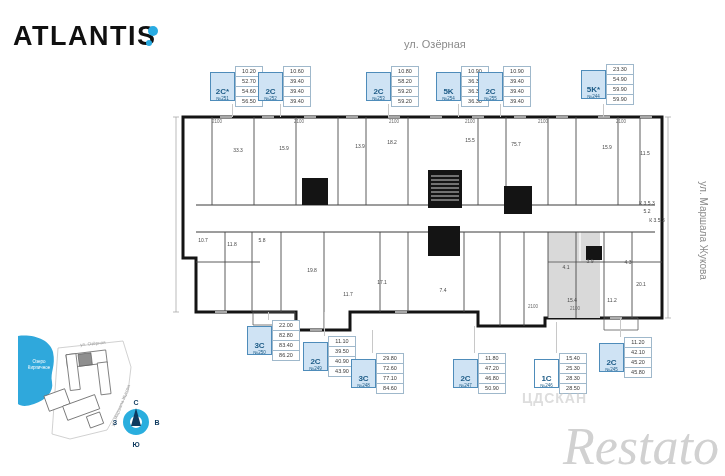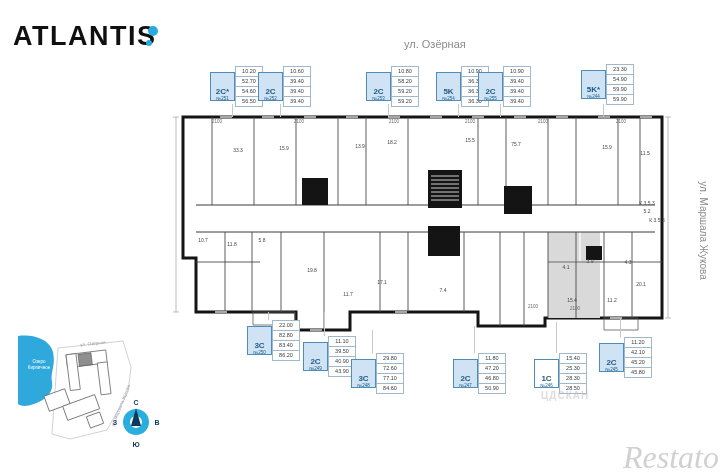--- a/index.html
+++ b/index.html
@@ -29,22 +29,22 @@
        font-size:5.5px;line-height:9px;text-align:center;color:#3c3c3c;}
   .val:first-child{margin-top:0;}
   
   .room-label{position:absolute;font-size:5px;color:#4a4a4a;white-space:nowrap;transform:translate(-50%,-50%);}
   .dim-label{position:absolute;font-size:4.5px;color:#6a6a6a;white-space:nowrap;transform:translate(-50%,-50%);}
   .leader{position:absolute;width:1px;background:#c8c8c8;}
   
   .lake-label{left:22px;top:359px;width:34px;text-align:center;font-size:4.5px;line-height:5.5px;color:#ffffff;}
   
   .wm-main{right:6px;bottom:0px;font-family:"Liberation Serif",serif;font-style:italic;
-           font-size:32px;color:#c9c9c9;opacity:.85;}
-  .wm-small{left:541px;top:390px;font-size:10px;font-weight:bold;letter-spacing:1px;
+           font-size:52px;color:#c9c9c9;opacity:.85;}
+  .wm-small{left:522px;top:390px;font-size:14px;font-weight:bold;letter-spacing:1px;
             color:#c2c2c2;opacity:.55;}
 </style>
 </head>
 <body>
 
 <svg class="plan abs" viewBox="0 0 725 476">
 
   <path d="M183,117 L662,117 L662,318 L545,318 L545,326 L478,326 L478,312 L350,312 L350,330 L296,330 L296,312 L196,312 L196,258 L183,258 Z" fill="#ffffff" stroke="#141414" stroke-width="3"></path>
 
   <rect x="548" y="232" width="52" height="86" fill="#d9d9d9"></rect>

